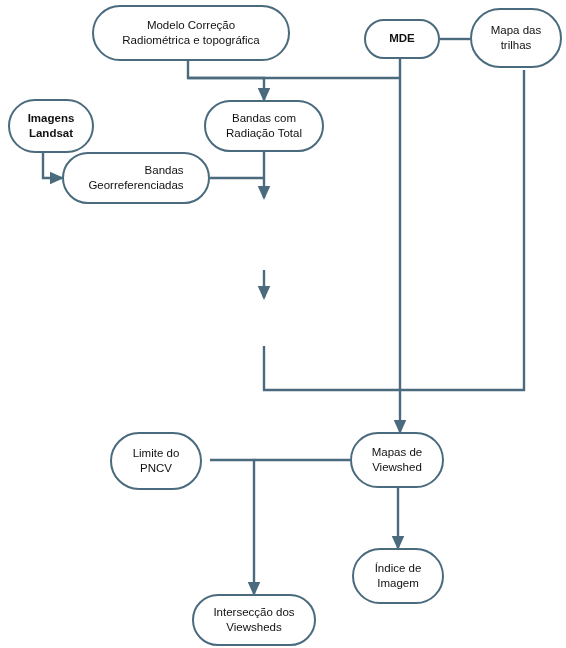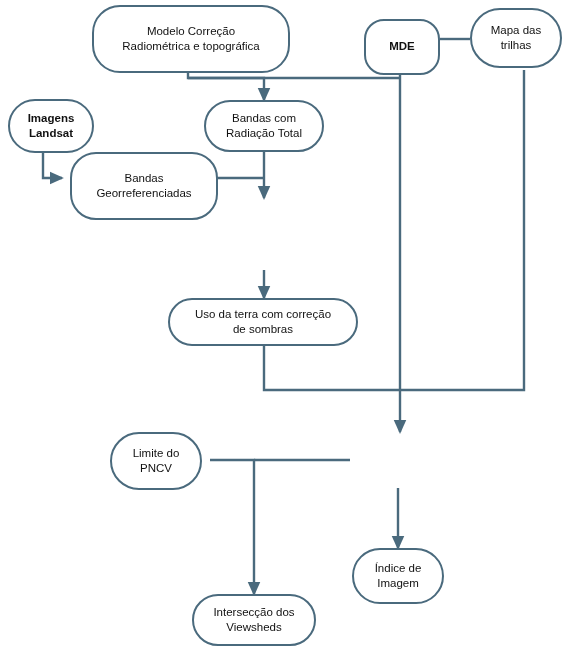--- a/index.html
+++ b/index.html
@@ -63,50 +63,50 @@
       <polyline points="43,109 43,178 62,178" fill="none" stroke="#4a6a7d" stroke-width="2.4" stroke-linecap="butt" stroke-linejoin="miter" marker-end="url(#arrowhead)"></polyline>
       <polyline points="264,152 264,198" fill="none" stroke="#4a6a7d" stroke-width="2.4" stroke-linecap="butt" stroke-linejoin="miter" marker-end="url(#arrowhead)"></polyline>
       <polyline points="210,178 264,178" fill="none" stroke="#4a6a7d" stroke-width="2.4" stroke-linecap="butt" stroke-linejoin="miter"></polyline>
       <polyline points="264,270 264,298" fill="none" stroke="#4a6a7d" stroke-width="2.4" stroke-linecap="butt" stroke-linejoin="miter" marker-end="url(#arrowhead)"></polyline>
       <polyline points="264,346 264,390 400,390" fill="none" stroke="#4a6a7d" stroke-width="2.4" stroke-linecap="butt" stroke-linejoin="miter"></polyline>
       <polyline points="400,390 400,432" fill="none" stroke="#4a6a7d" stroke-width="2.4" stroke-linecap="butt" stroke-linejoin="miter" marker-end="url(#arrowhead)"></polyline>
       <polyline points="210,460 254,460 254,594" fill="none" stroke="#4a6a7d" stroke-width="2.4" stroke-linecap="butt" stroke-linejoin="miter" marker-end="url(#arrowhead)"></polyline>
       <polyline points="350,460 254,460" fill="none" stroke="#4a6a7d" stroke-width="2.4" stroke-linecap="butt" stroke-linejoin="miter"></polyline>
       <polyline points="398,488 398,548" fill="none" stroke="#4a6a7d" stroke-width="2.4" stroke-linecap="butt" stroke-linejoin="miter" marker-end="url(#arrowhead)"></polyline>
     </svg>
-<div class="node" style="left: 92px; top: 5px; width: 198px; height: 68px; border-radius: 28px; border-color: rgb(74, 106, 125); color: rgb(17, 17, 17);">
+<div class="node" style="left: 92px; top: 5px; width: 198px; height: 56px; border-radius: 28px; border-color: rgb(74, 106, 125); color: rgb(17, 17, 17);">
       <span class="node-label">Modelo Correção
 Radiométrica e topográfica</span>
     </div>
-    <div class="node bold" style="left: 364px; top: 19px; width: 76px; height: 56px; border-radius: 20px; border-color: rgb(74, 106, 125); color: rgb(17, 17, 17);">
+    <div class="node bold" style="left: 364px; top: 19px; width: 76px; height: 40px; border-radius: 20px; border-color: rgb(74, 106, 125); color: rgb(17, 17, 17);">
       <span class="node-label">MDE</span>
     </div>
     <div class="node" style="left: 470px; top: 8px; width: 92px; height: 60px; border-radius: 31px; border-color: rgb(74, 106, 125); color: rgb(17, 17, 17);">
       <span class="node-label">Mapa das
 trilhas</span>
     </div>
     <div class="node bold" style="left: 8px; top: 55px; width: 86px; height: 54px; border-radius: 27px; border-color: rgb(74, 106, 125); color: rgb(17, 17, 17); margin-top: 44px;">
       <span class="node-label">Imagens
 Landsat</span>
     </div>
     <div class="node" style="left: 204px; top: 100px; width: 120px; height: 52px; border-radius: 26px; border-color: rgb(74, 106, 125); color: rgb(17, 17, 17);">
       <span class="node-label">Bandas com
 Radiação Total</span>
     </div>
-    <div class="node" style="left: 70px; top: 152px; width: 148px; height: 68px; border-radius: 26px; border-color: rgb(74, 106, 125); color: rgb(17, 17, 17);">
+    <div class="node" style="left: 62px; top: 152px; width: 148px; height: 52px; border-radius: 26px; border-color: rgb(74, 106, 125); color: rgb(17, 17, 17); text-align: right;">
       <span class="node-label">Bandas
 Georreferenciadas</span>
-    </div>
-    <div class="node" style="left: 168px; top: 298px; width: 190px; height: 48px; border-radius: 24px; border-color: rgb(74, 106, 125); color: rgb(17, 17, 17);">
-      <span class="node-label">Uso da terra com correção
-de sombras</span>
     </div>
     <div class="node" style="left: 110px; top: 432px; width: 92px; height: 58px; border-radius: 29px; border-color: rgb(74, 106, 125); color: rgb(17, 17, 17);">
       <span class="node-label">Limite do
 PNCV</span>
+    </div>
+    <div class="node" style="left: 350px; top: 432px; width: 94px; height: 56px; border-radius: 28px; border-color: rgb(74, 106, 125); color: rgb(17, 17, 17);">
+      <span class="node-label">Mapas de
+Viewshed</span>
     </div>
     <div class="node" style="left: 352px; top: 548px; width: 92px; height: 56px; border-radius: 28px; border-color: rgb(74, 106, 125); color: rgb(17, 17, 17);">
       <span class="node-label">Índice de
 Imagem</span>
     </div>
     <div class="node" style="left: 192px; top: 594px; width: 124px; height: 52px; border-radius: 26px; border-color: rgb(74, 106, 125); color: rgb(17, 17, 17);">
       <span class="node-label">Intersecção dos
 Viewsheds</span>
     </div>
   </div>

